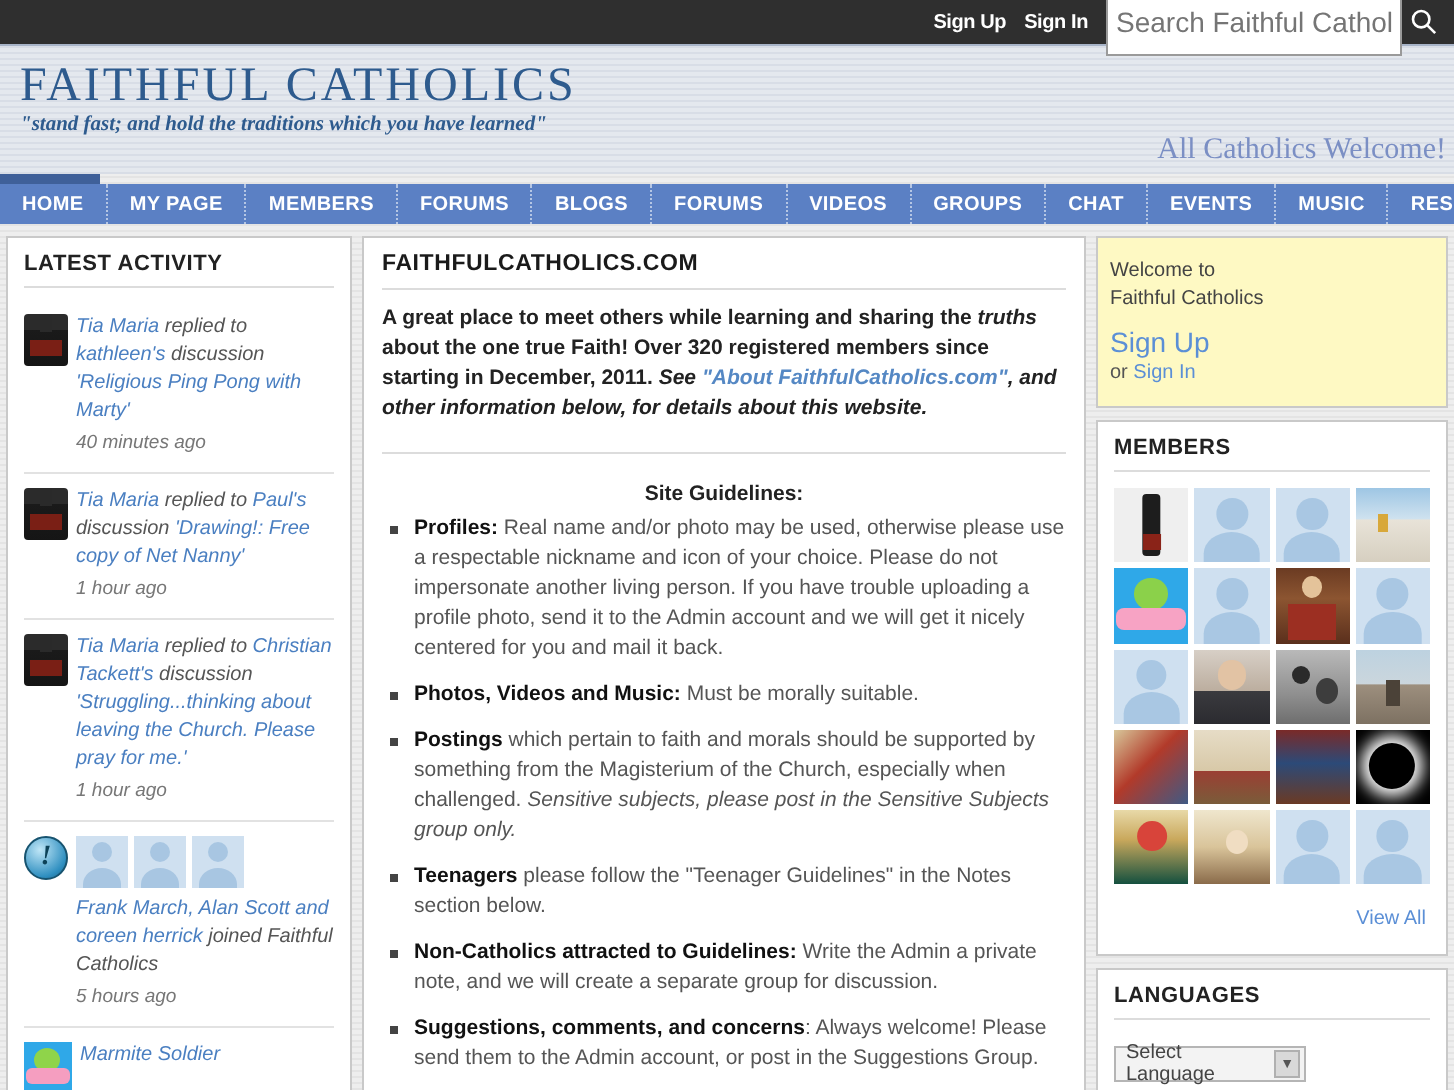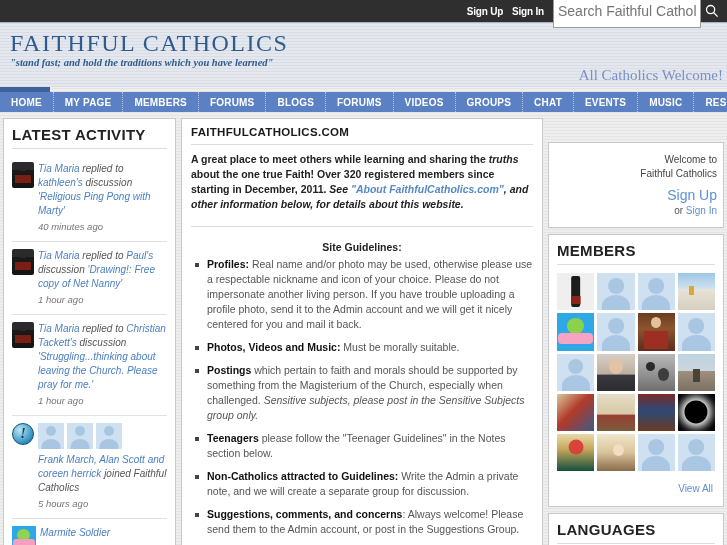--- a/index.html
+++ b/index.html
@@ -131,21 +131,21 @@
   .col-left  { width: 173px; flex: 0 0 173px; }
   .col-main  { flex: 1 1 auto; }
   .col-right { width: 176px; flex: 0 0 176px; }
 
   .module {
     background: #ffffff;
     border: 1px solid #c9c9c9;
     margin-bottom: 6px;
   }
   .module-head {
-    font-size: 15px;
+    font-size: 11px;
     font-weight: bold;
     color: #222;
     letter-spacing: 0.3px;
     padding: 7px 8px 5px 8px;
   }
   .module-head-rule {
     border-bottom: 1px solid #dcdcdc;
     margin: 0 8px;
   }
   .module-body { padding: 6px 8px 8px 8px; }
@@ -260,26 +260,25 @@
   ul.guidelines li::before {
     content: ""; position: absolute;
     left: 4px; top: 6px;
     width: 4px; height: 4px; background: #444;
   }
   ul.guidelines b { color: #111; }
   ul.guidelines i { font-style: italic; }
 
   
   .welcome-box {
-    background: #ffffff;
+    background: #fef9c3;
     border: 1px solid #c9c9c9;
-    text-align: right;
+    text-align: left;
     padding: 10px 6px 11px 6px;
     margin-bottom: 6px;
-    margin-top: 24px;
   }
   .welcome-line { font-size: 10px; color: #444; line-height: 14px; }
   .signup-big {
     display: block;
     font-size: 14px;
     color: #5b8fd6;
     text-decoration: none;
     margin-top: 6px;
   }
   .orsignin { font-size: 10px; color: #555; margin-top: 2px; }

